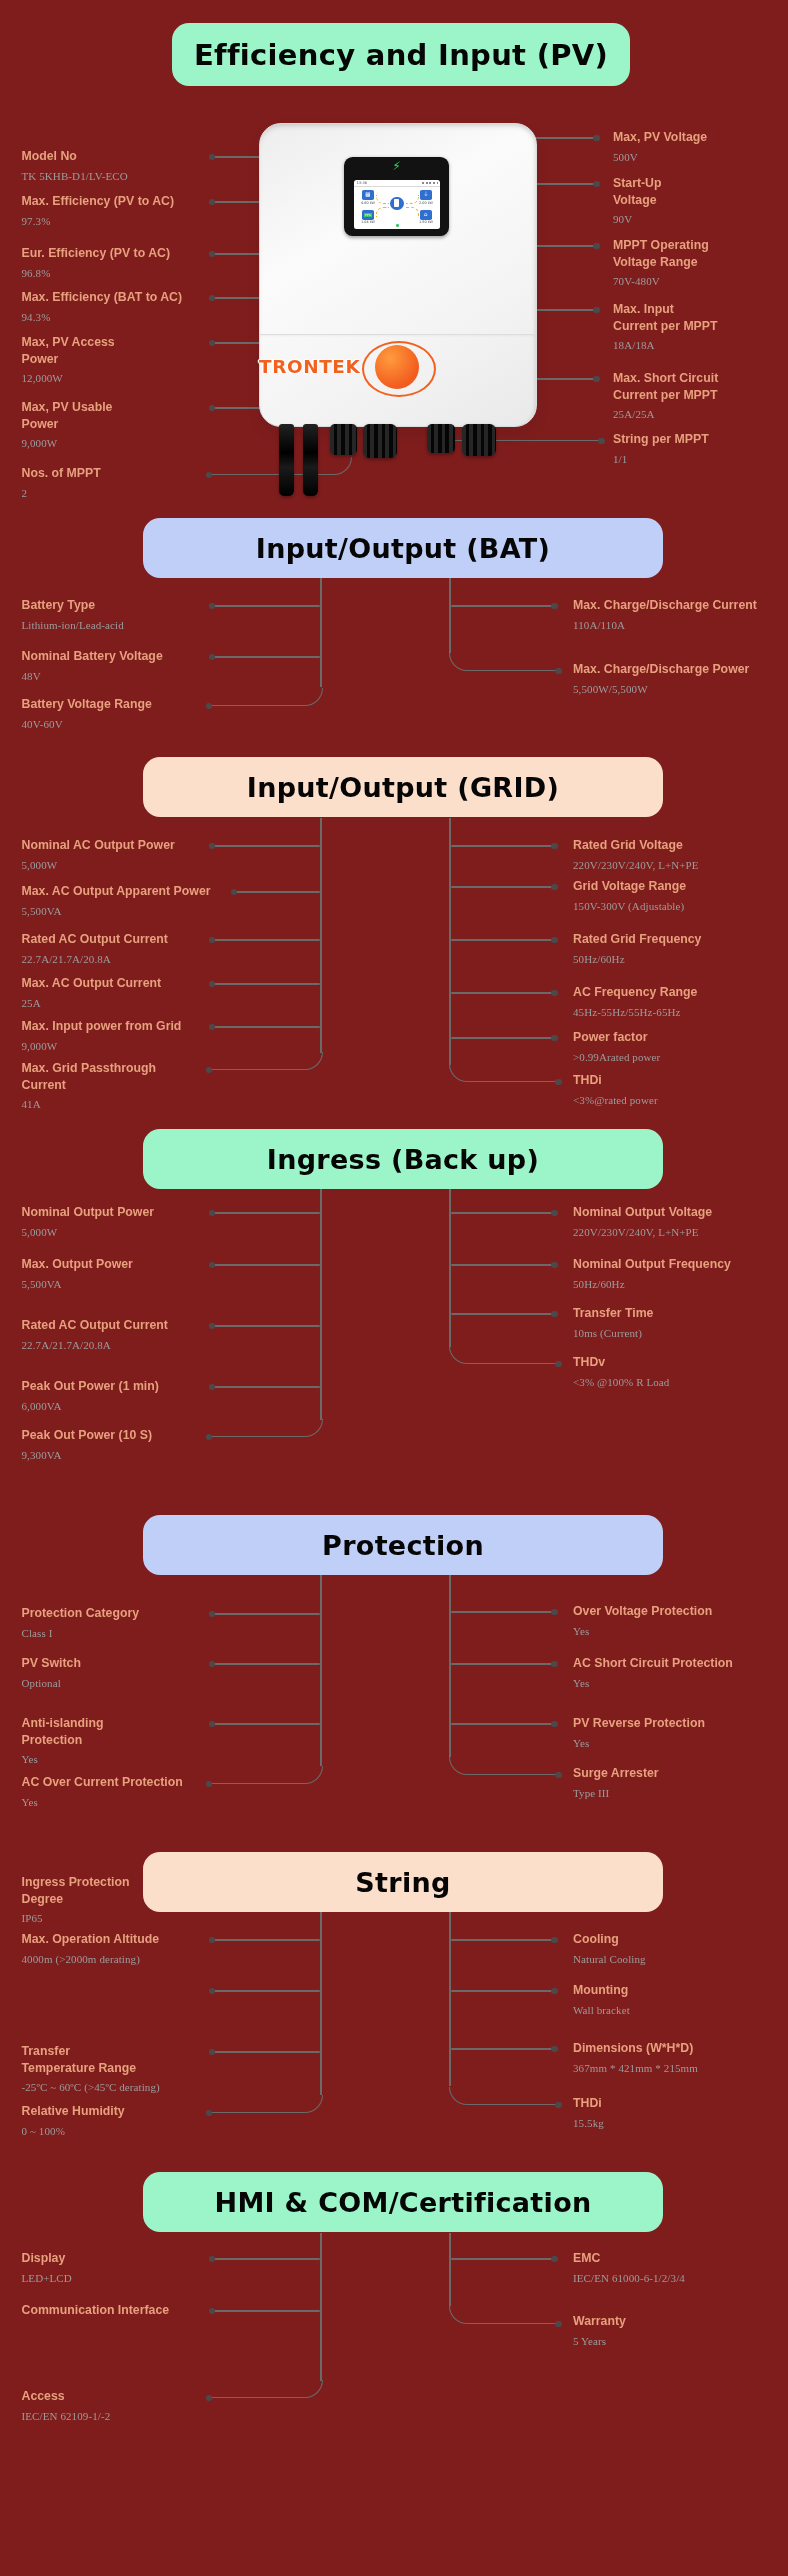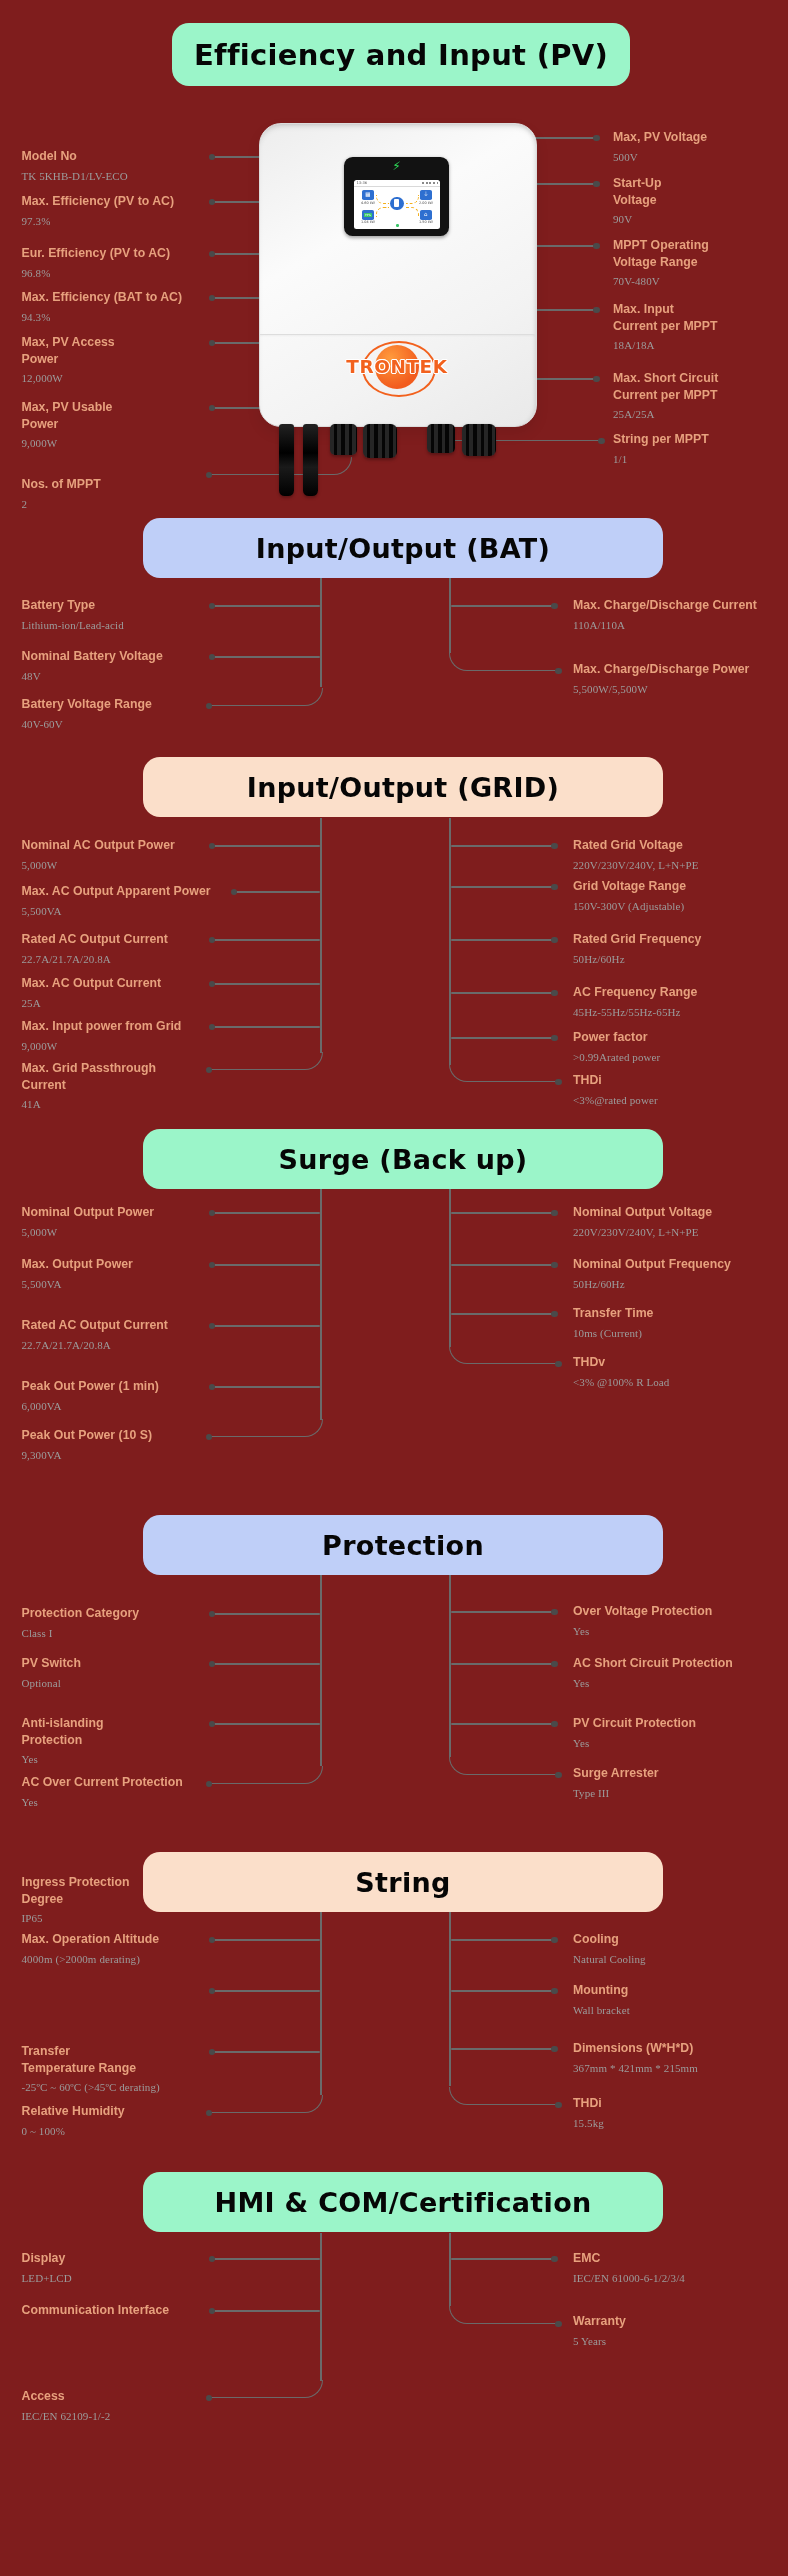--- a/index.html
+++ b/index.html
@@ -61,21 +61,21 @@
   .arcLT{border-bottom:1.2px dashed var(--arc);border-left:1.2px dashed var(--arc);border-bottom-left-radius:7.4px}
   .arcLB{border-top:1.2px dashed var(--arc);border-left:1.2px dashed var(--arc);border-top-left-radius:7.4px}
   .arcRT{border-bottom:1.2px dashed var(--arc);border-right:1.2px dashed var(--arc);border-bottom-right-radius:7.4px}
   .arcRB{border-top:1.2px dashed var(--arc);border-right:1.2px dashed var(--arc);border-top-right-radius:7.4px}
   .gdot{position:absolute;left:42px;top:44px;width:2.5px;height:2.5px;border-radius:50%;background:#3AC569}
 
   .logo-ring{position:absolute;left:362px;top:341px;width:70px;height:52px;border:2.5px solid var(--orange);
              border-radius:50%;}
   .logo-circ{position:absolute;left:375px;top:345px;width:44px;height:44px;border-radius:50%;
              background:radial-gradient(circle at 35% 30%,#FF9B3D,#F25C1E 70%)}
-  .logo-text{position:absolute;left:259px;top:356px;width:276px;text-align:center;
+  .logo-text{position:absolute;left:259px;top:356px;width:276px;
              font-weight:800;font-size:18.4px;letter-spacing:0.6px;color:var(--orange);
              text-shadow:-1.2px 0 #fff,1.2px 0 #fff,0 -1.2px #fff,0 1.2px #fff,-0.6px -0.6px #fff,0.6px 0.6px #fff,-0.6px 0.6px #fff,0.6px -0.6px #fff}
 
   .conn{position:absolute;background:linear-gradient(180deg,#2b2b2b,#000 55%,#161616);box-shadow:0 1.8px 3.1px rgba(0,0,0,.3)}
   .mc4{width:15.3px;border-radius:3.1px 3.1px 5.5px 5.5px;
        background:linear-gradient(180deg,#222,#000 40%,#1a1a1a 60%,#000)}
   .gland{background:repeating-linear-gradient(90deg,#262626 0 3.7px,#050505 3.7px 7.4px);}
 
   .t{position:absolute}
 </style>
@@ -162,21 +162,21 @@
     <div class="spec L" style="top:334px">
       <div class="lab">Max, PV Access
 Power</div>
       <div class="val">12,000W</div>
     </div>
     <div class="spec L" style="top:399px">
       <div class="lab">Max, PV Usable
 Power</div>
       <div class="val">9,000W</div>
     </div>
-    <div class="spec L" style="top:476px">
+    <div class="spec L" style="top:465px">
       <div class="lab">Nos. of MPPT</div>
       <div class="val">2</div>
     </div>
 
     <div class="spec R" style="top:129px;left:613px">
       <div class="lab">Max, PV Voltage</div>
       <div class="val">500V</div>
     </div>
     <div class="spec R" style="top:175px;left:613px">
       <div class="lab">Start-Up
@@ -303,21 +303,21 @@
       <div class="val">&gt;0.99Arated power</div>
     </div>
     <div class="spec R" style="top:1072px">
       <div class="lab">THDi</div>
       <div class="val">&lt;3%@rated power</div>
     </div>
   </div>
 
   <div class="t" style="position:absolute;left:0;top:0;width:0;height:0">
     <div class="pill bg-mint" style="top:1129px">
-      <span>Surge (Back up)</span>
+      <span>Ingress (Back up)</span>
     </div>
     <div class="trunk" style="left:320px;top:1189px;height:231px"></div>
     <div class="trunk" style="left:449px;top:1189px;height:158px"></div>
     <div class="hline dL" style="left:214px;top:1212px;width:106px"></div>
     <div class="hline dL" style="left:214px;top:1264px;width:106px"></div>
     <div class="hline dL" style="left:214px;top:1325px;width:106px"></div>
     <div class="hline dL" style="left:214px;top:1386px;width:106px"></div>
     <div class="elb elbL" style="left:211px;top:1419px;width:111px"></div>
     <div class="hline dR" style="left:451px;top:1212px;width:101px"></div>
     <div class="hline dR" style="left:451px;top:1264px;width:101px"></div>
@@ -396,21 +396,21 @@
     </div>
     <div class="spec R" style="top:1603px">
       <div class="lab">Over Voltage Protection</div>
       <div class="val">Yes</div>
     </div>
     <div class="spec R" style="top:1655px">
       <div class="lab">AC Short Circuit Protection</div>
       <div class="val">Yes</div>
     </div>
     <div class="spec R" style="top:1715px">
-      <div class="lab">PV Circuit Protection</div>
+      <div class="lab">PV Reverse Protection</div>
       <div class="val">Yes</div>
     </div>
     <div class="spec R" style="top:1765px">
       <div class="lab">Surge Arrester</div>
       <div class="val">Type III</div>
     </div>
   </div>
 
   <div class="t" style="position:absolute;left:0;top:0;width:0;height:0">
     <div class="pill bg-peach" style="top:1852px">

